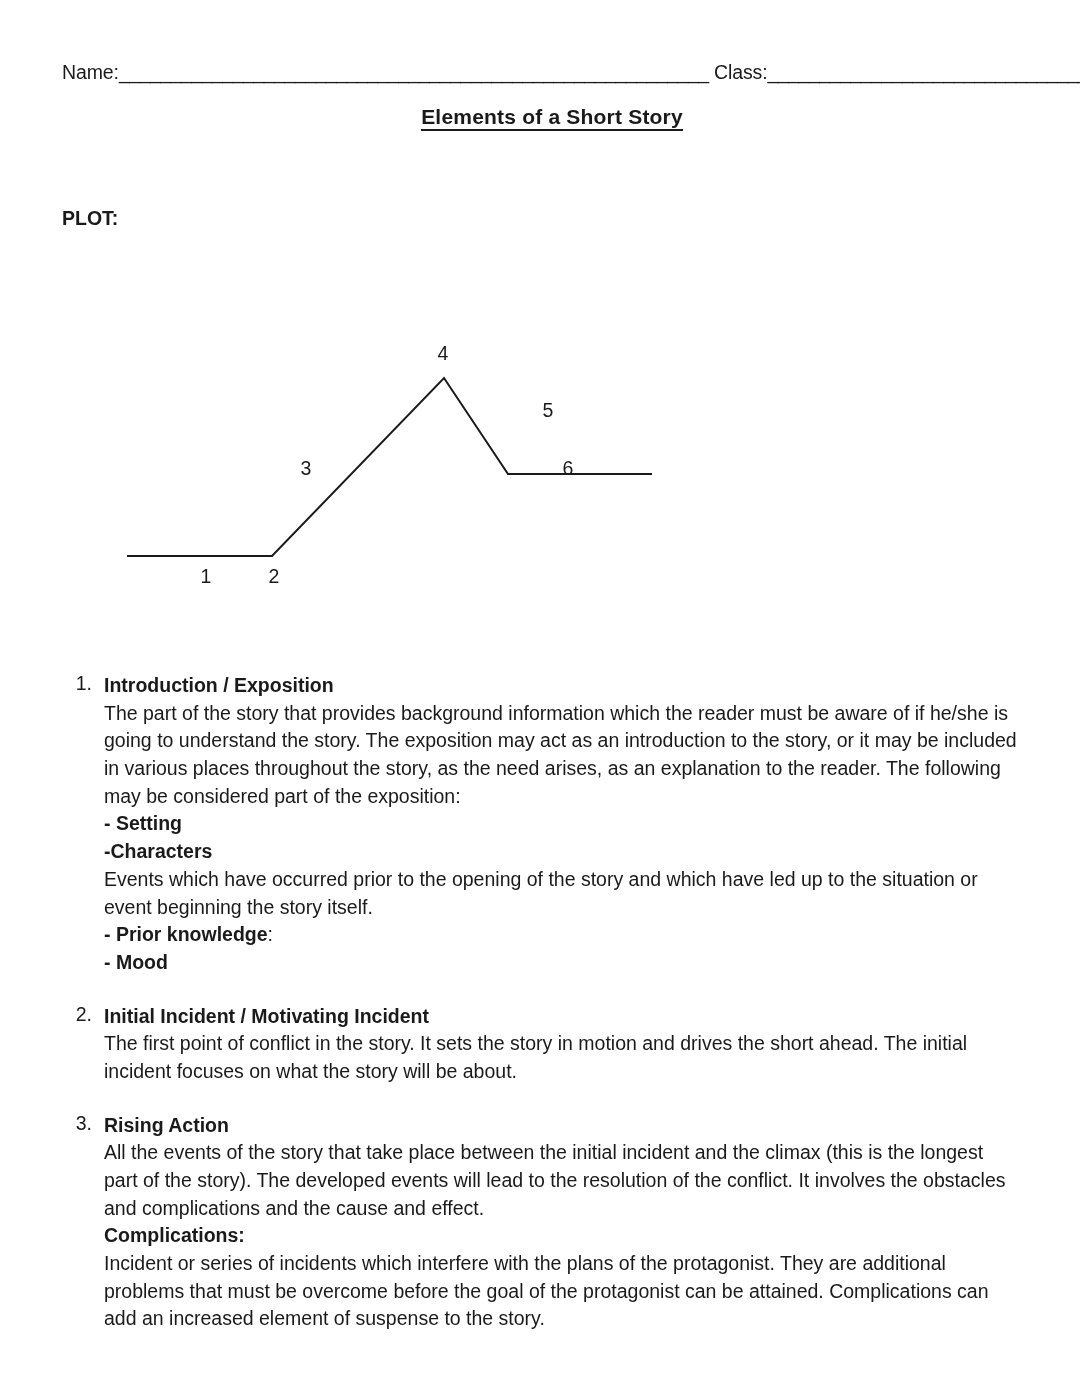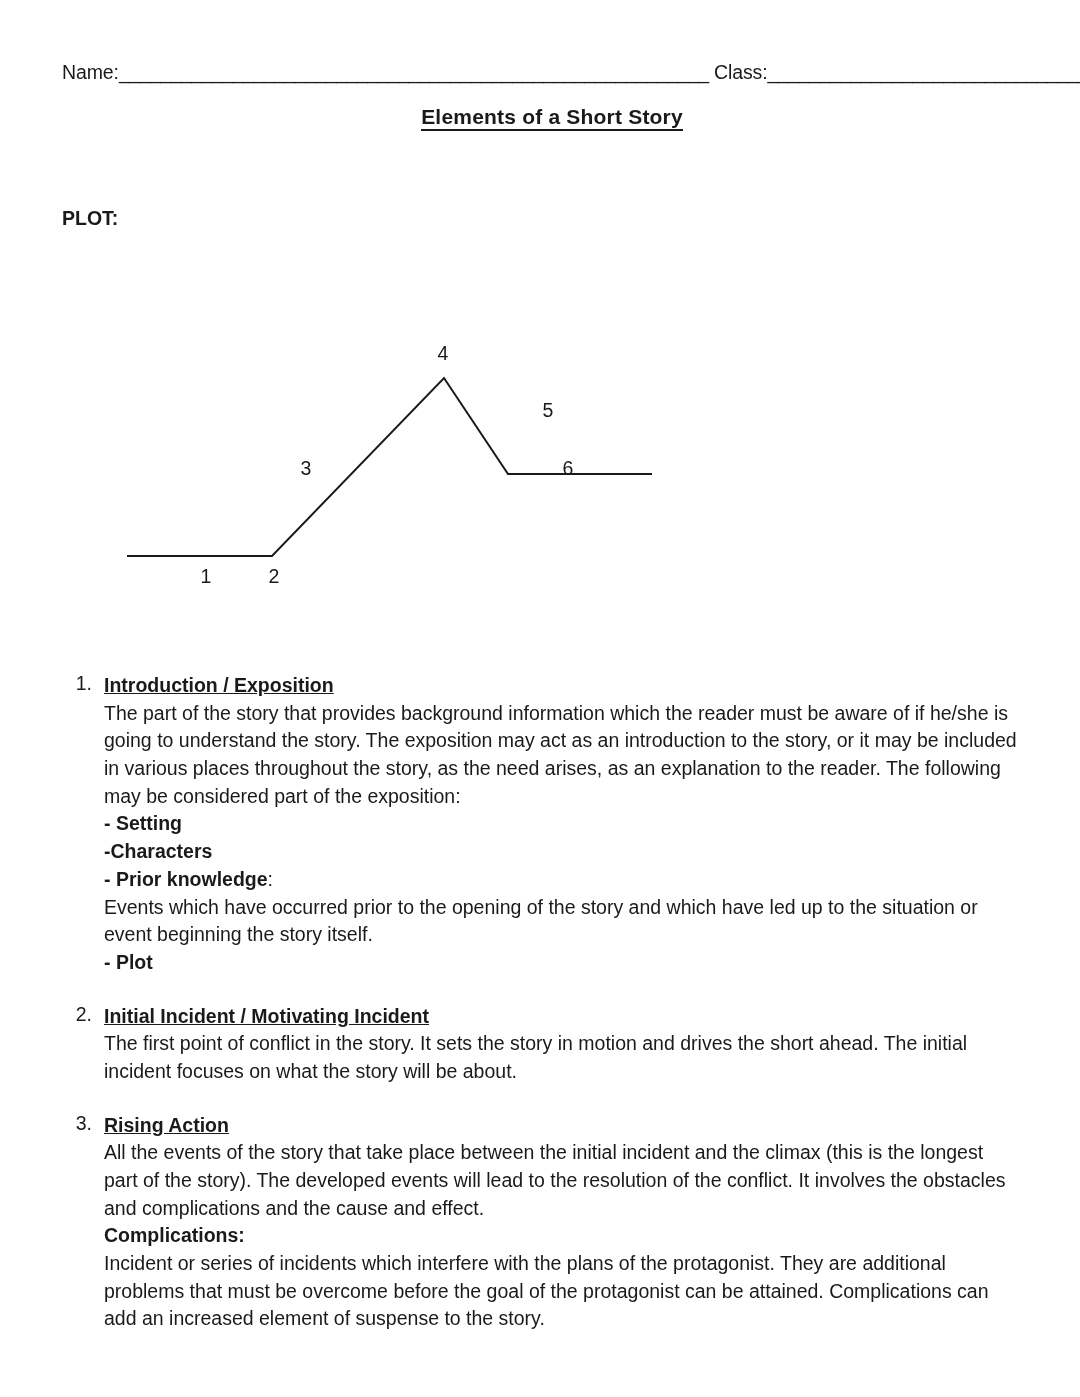--- a/index.html
+++ b/index.html
@@ -109,21 +109,20 @@
     width: 30px;
     text-align: right;
     font-size: 19.5px;
   }
   .item-body {
     margin-left: 42px;
   }
   .item-title {
     font-weight: bold;
     line-height: 1.42;
-    text-decoration: underline;
   }
   .item-para {
     line-height: 1.42;
   }
   .sub-list {
   }
   .sub-bold {
     font-weight: bold;
     line-height: 1.42;
   }
@@ -165,23 +164,23 @@
 
   <div class="content-list" id="content-list">
       <div class="item">
         <div class="item-num">1.</div>
         <div class="item-body">
           <div class="item-title">Introduction / Exposition</div>
           <div class="item-para">The part of the story that provides background information which the reader must be aware of if he/she is going to understand the story.  The exposition may act as an introduction to the story, or it may be included in various places throughout the story, as the need arises, as an explanation to the reader. The following may be considered part of the exposition:</div>
           <div class="sub-list">
             <div class="sub-bold">- Setting</div>
             <div class="sub-bold">-Characters</div>
+            <div class="sub-plain">Events which have occurred prior to the opening of the story and which have led up to the situation or event beginning the story itself.</div>
             <div class="sub-plain"><span class="inline-bold">- Prior knowledge</span>:</div>
-            <div class="sub-plain">Events which have occurred prior to the opening of the story and which have led up to the situation or event beginning the story itself.</div>
-            <div class="sub-bold">- Plot</div>
+            <div class="sub-bold">- Mood</div>
           </div>
         </div>
       </div>
       <div class="item">
         <div class="item-num">2.</div>
         <div class="item-body">
           <div class="item-title">Initial Incident / Motivating Incident</div>
           <div class="item-para">The first point of conflict in the story. It sets the story in motion and drives the short ahead. The initial incident focuses on what the story will be about.</div>
         </div>
       </div>

